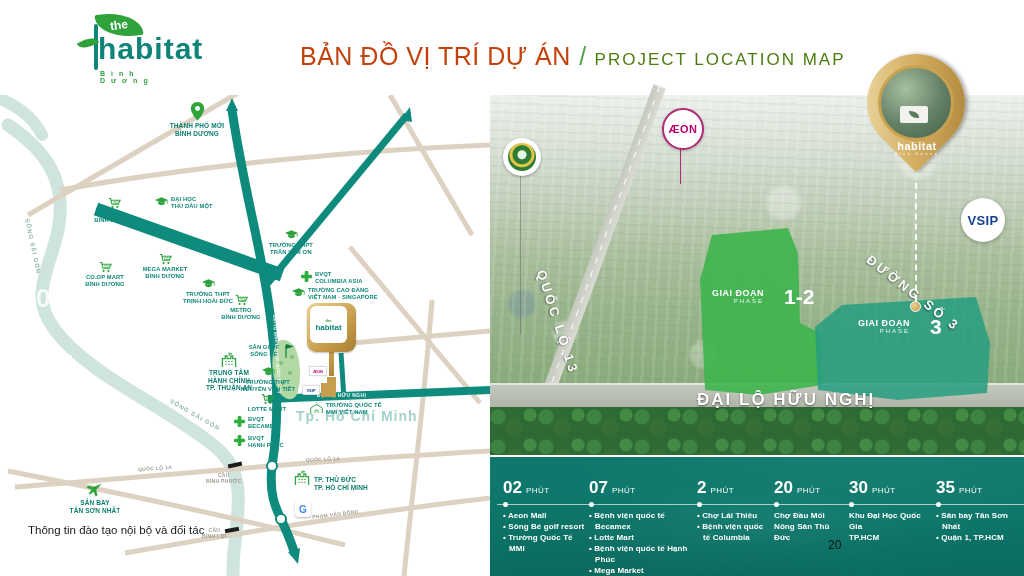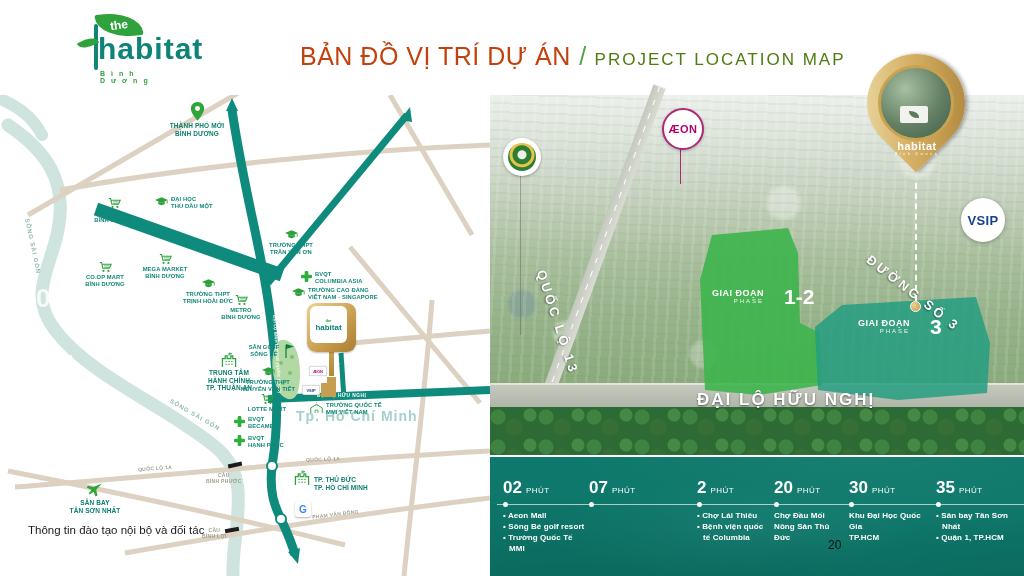--- a/index.html
+++ b/index.html
@@ -432,20 +432,26 @@
     <div class="pitem">Aeon Mall</div>
     <div class="pitem">Sông Bé golf resort</div>
     <div class="pitem">Trường Quốc Tế MMI</div>
   </div>
 </div>
 <div class="pcol bul" style="left:589px;width:106px">
   <div class="ptime">
     <span class="t">07</span>
     <span class="u">PHÚT</span>
   </div>
+  <div class="pitems">
+    <div class="pitem">Bệnh viện quốc tế Becamex</div>
+    <div class="pitem">Lotte Mart</div>
+    <div class="pitem">Bệnh viện quốc tế Hạnh Phúc</div>
+    <div class="pitem">Mega Market</div>
+  </div>
 </div>
 <div class="pcol bul" style="left:697px;width:74px">
   <div class="ptime">
     <span class="t">2</span>
     <span class="u">PHÚT</span>
   </div>
   <div class="pitems">
     <div class="pitem">Chợ Lái Thiêu</div>
     <div class="pitem">Bệnh viện quốc tế Columbia</div>
   </div>

